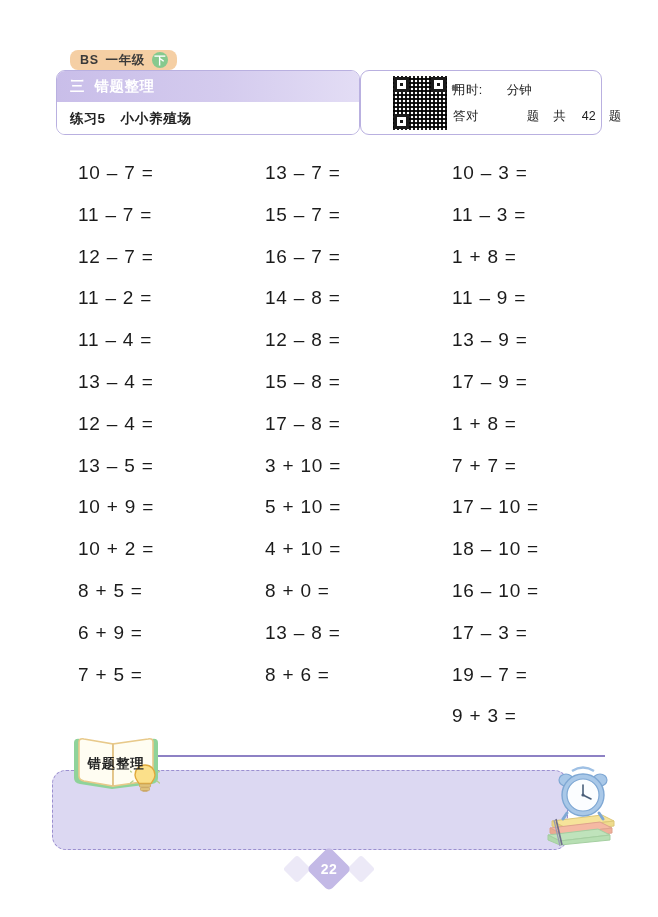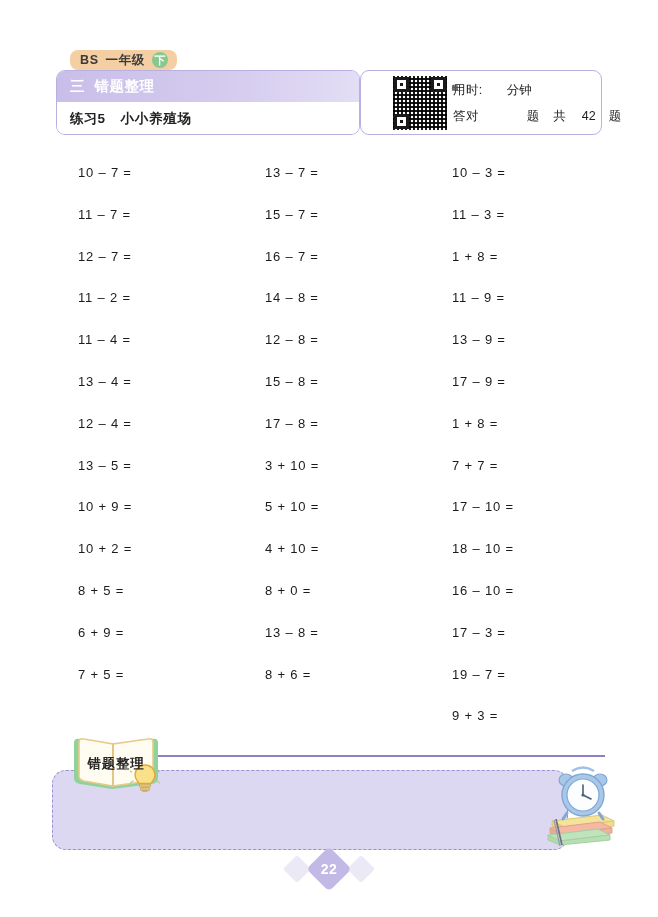--- a/index.html
+++ b/index.html
@@ -220,21 +220,21 @@
     top: 0;
     width: 180px;
   }
   #col-0 { left: 22px; }
   #col-1 { left: 209px; }
   #col-2 { left: 396px; }
 
   .prob-item {
     height: 41.8px;
     line-height: 41.8px;
-    font-size: 13px;
+    font-size: 19px;
     color: #1b1b1b;
     letter-spacing: 0.8px;
     white-space: nowrap;
     font-family: "Liberation Sans", "DejaVu Sans", sans-serif;
   }
 
   
   #review {
     position: absolute;
     left: 0;

